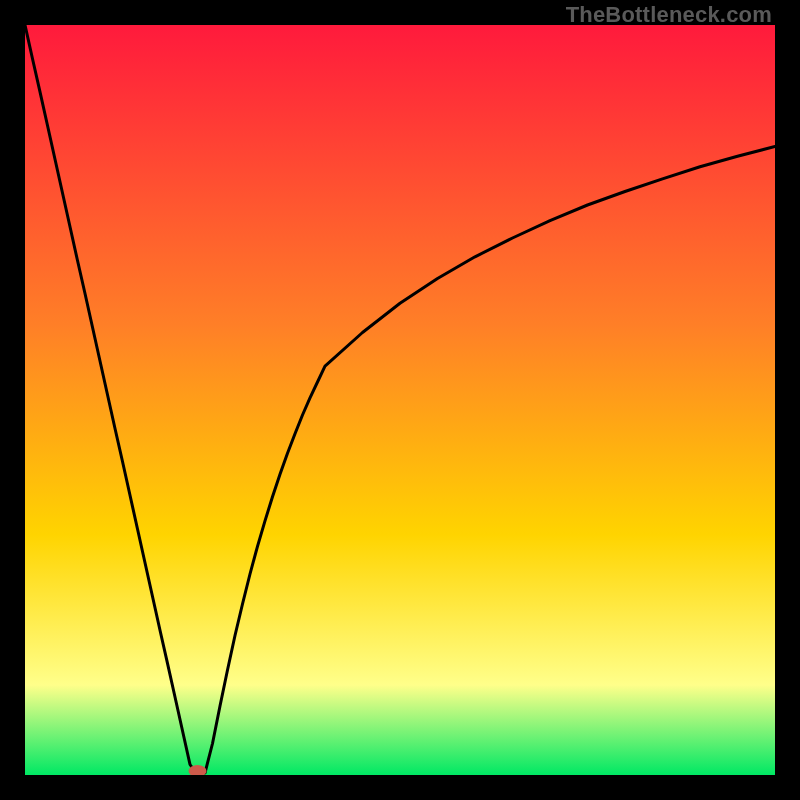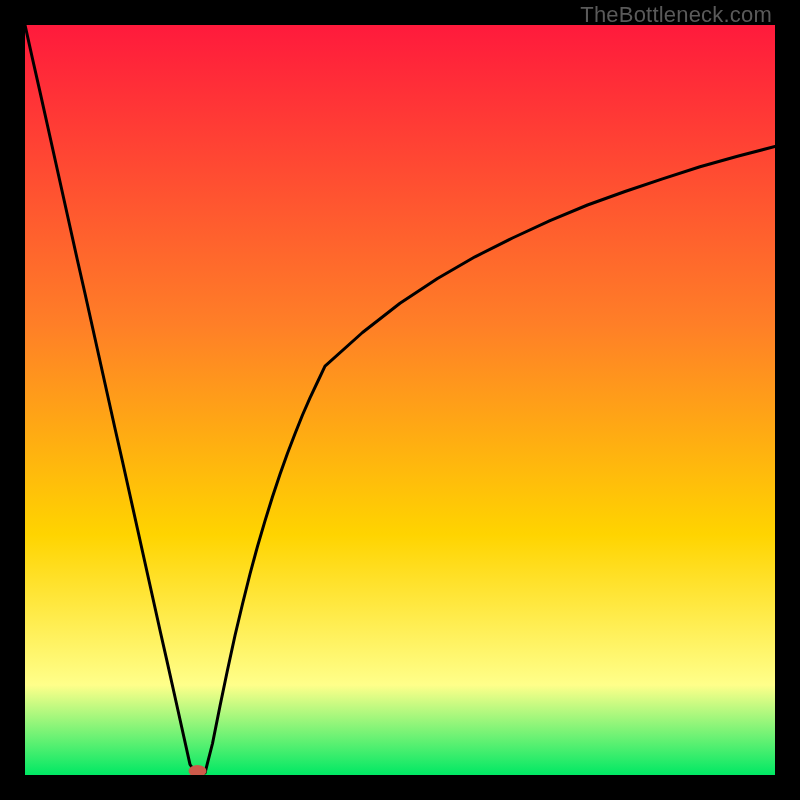--- a/index.html
+++ b/index.html
@@ -25,21 +25,21 @@
     top: 0;
     width: 750px;
     height: 750px;
   }
   .watermark {
     position: absolute;
     top: 2px;
     right: 28px;
     color: #5a5a5a;
     font-size: 22px;
-    font-weight: 400;
+    font-weight: 700;
     letter-spacing: 0.2px;
   }
   svg { display: block; }
 </style>
 </head>
 <body>
 
 <div class="watermark">TheBottleneck.com</div>
 
 <div class="frame">

